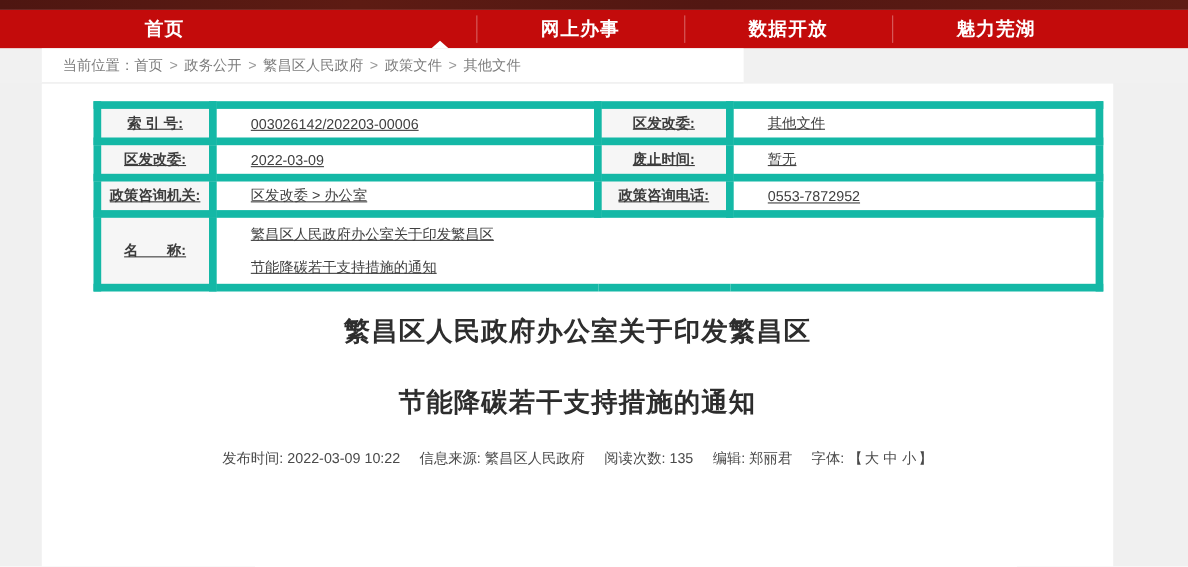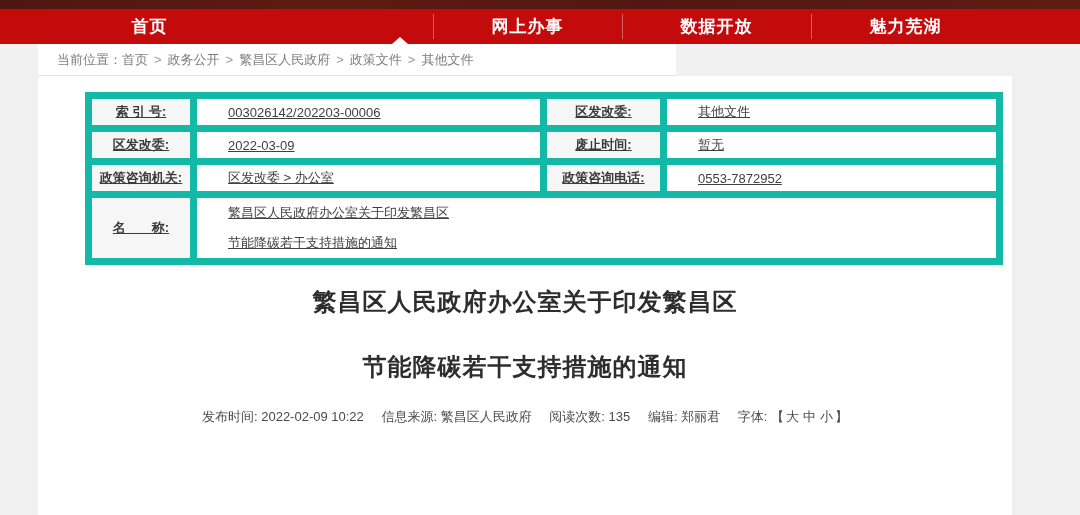--- a/index.html
+++ b/index.html
@@ -142,20 +142,20 @@
         <div>节能降碳若干支持措施的通知</div>
       </td>
     </tr>
   </tbody>
     </table>
 
   <div class="title-line title-1">繁昌区人民政府办公室关于印发繁昌区</div>
   <div class="title-line title-2">节能降碳若干支持措施的通知</div>
 
   <div class="article-meta">
-    <span class="seg"><span>发布时间:</span> <span>2022-02-09 10:22</span></span>
+    <span class="seg"><span>发布时间:</span> <span>2022-03-09 10:22</span></span>
     <span class="seg"><span>信息来源:</span> <span>繁昌区人民政府</span></span>
     <span class="seg"><span>阅读次数:</span> <span>135</span></span>
     <span class="seg"><span>编辑:</span> <span>郑丽君</span></span>
     <span class="seg"><span>字体:</span> <span>【</span><span class="fs">大</span><span class="fs">中</span><span class="fs">小</span><span>】</span></span>
   </div>
 
 </div>
 
 </body></html>

